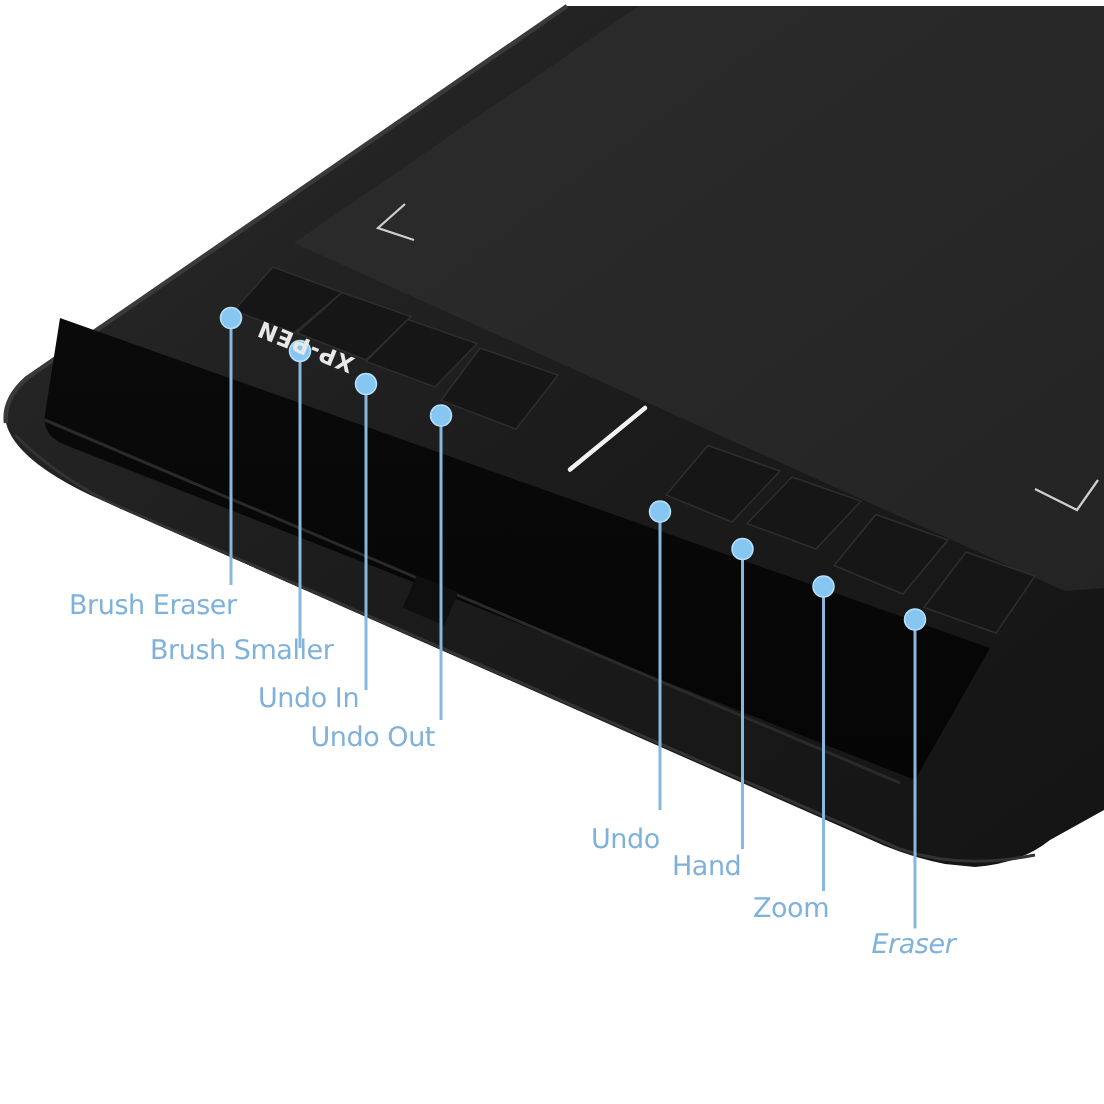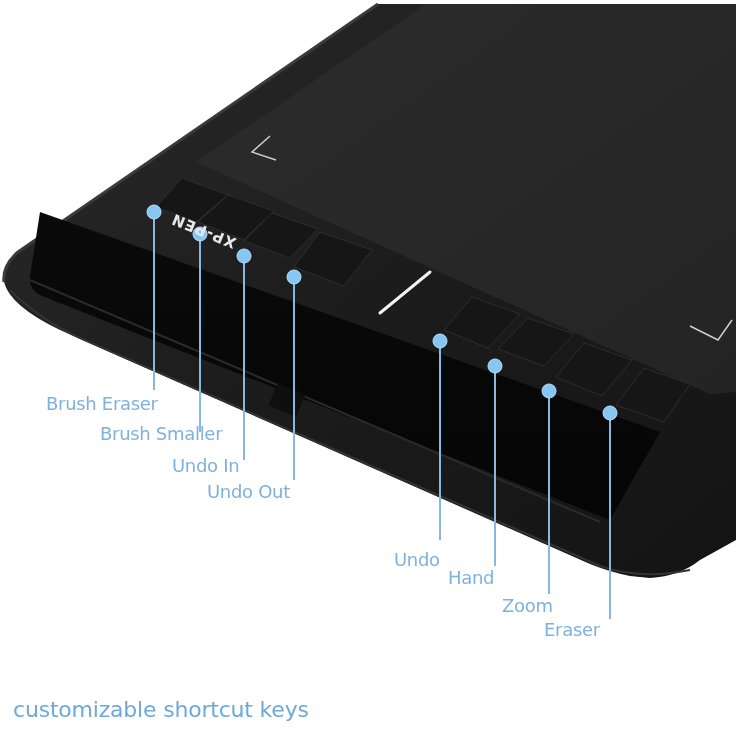--- a/index.html
+++ b/index.html
@@ -93,16 +93,15 @@
   <div class="logo" style="left:232px; top:252px; transform: rotate(200deg) scaleY(-1) scaleX(-1) rotate(-180deg); transform: rotate(22deg) scaleX(-1) rotate(180deg) scaleX(-1);">XP-PEN</div>
 
   <div class="label" style="left:46px; top:394px;">Brush Eraser</div>
   <div class="label" style="left:76px; top:424px;margin-left:24px;">Brush Smaller</div>
   <div class="label" style="left:172px; top:456px;">Undo In</div>
   <div class="label" style="left:207px; top:482px;">Undo Out</div>
 
   <div class="label" style="left:394px; top:513px;margin-top:37px;">Undo</div>
   <div class="label" style="left:448px; top:568px;text-align:center;">Hand</div>
   <div class="label" style="left:502px; top:596px;">Zoom</div>
-  <div class="label" style="left:544px; top:620px;">Eraser</div>
+  <div class="label" style="left:581px; top:620px;font-style:italic;">Eraser</div>
 
-  <div class="caption">customizable shortcut keys</div>
 </div>
 
 </body></html>

